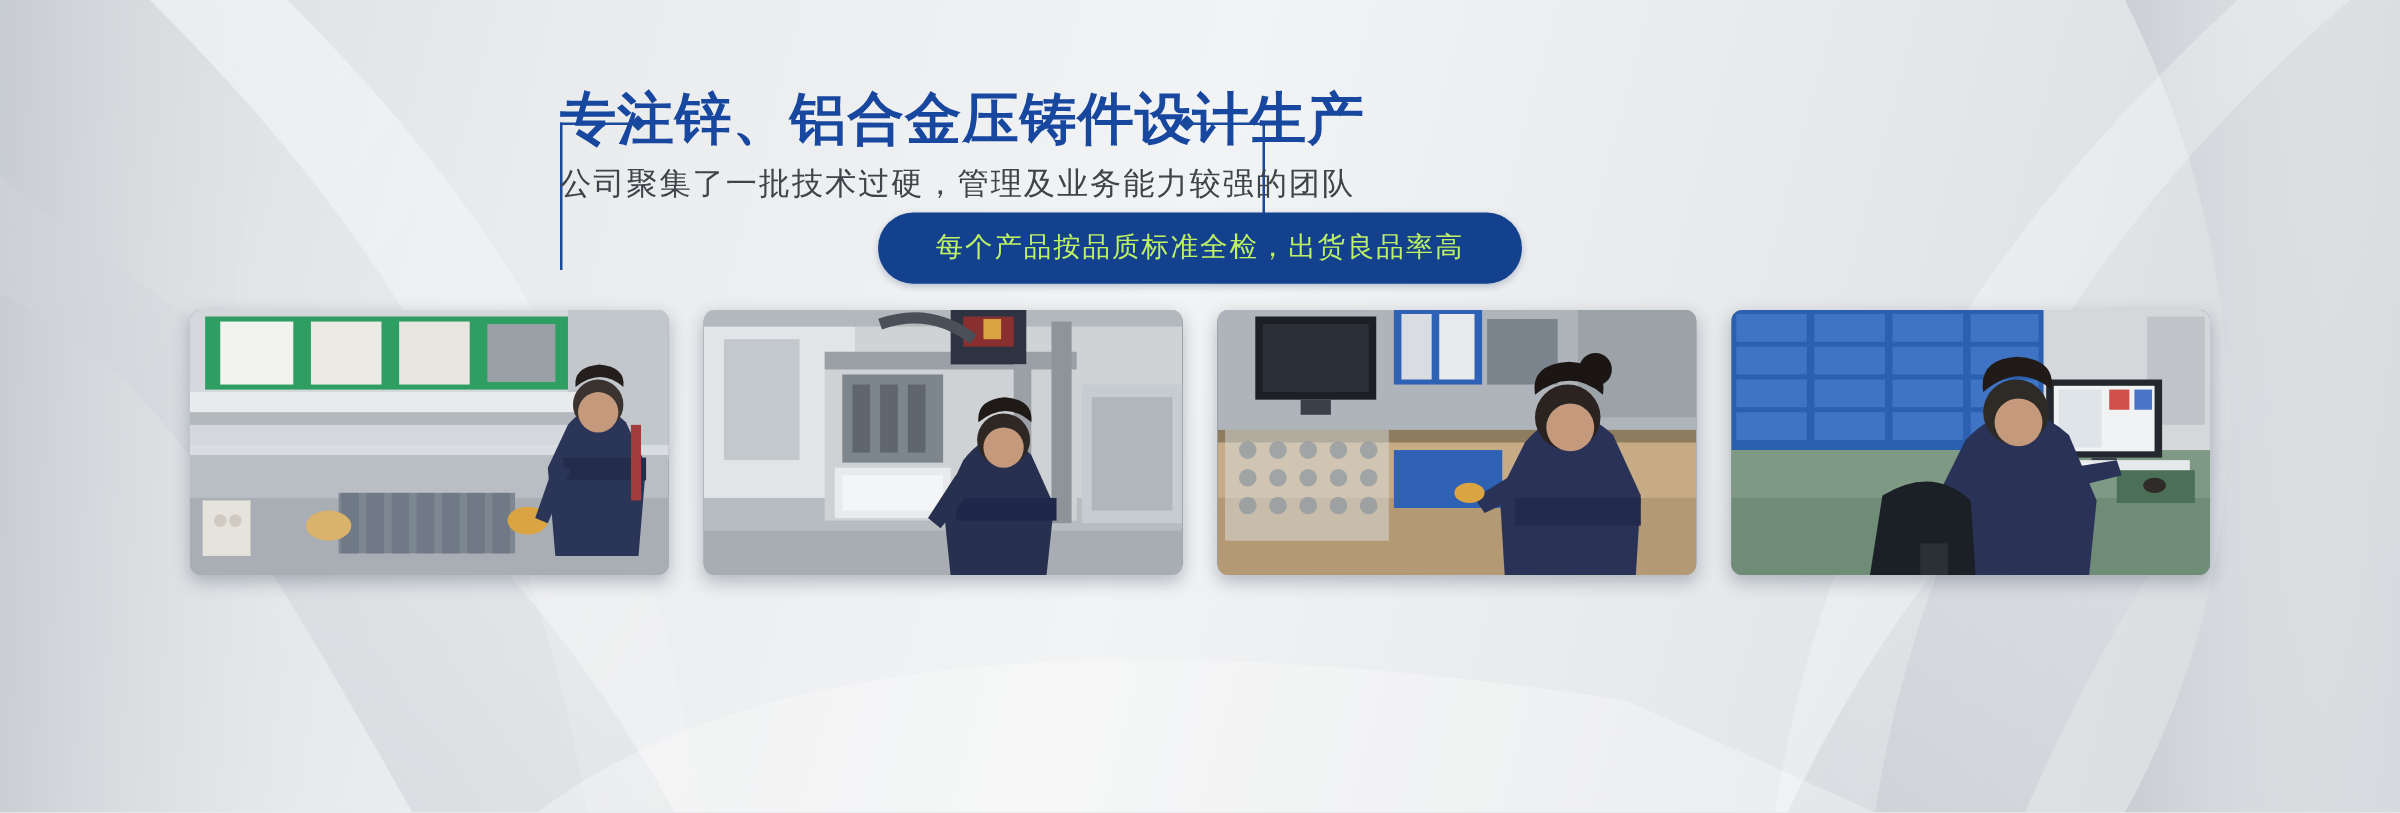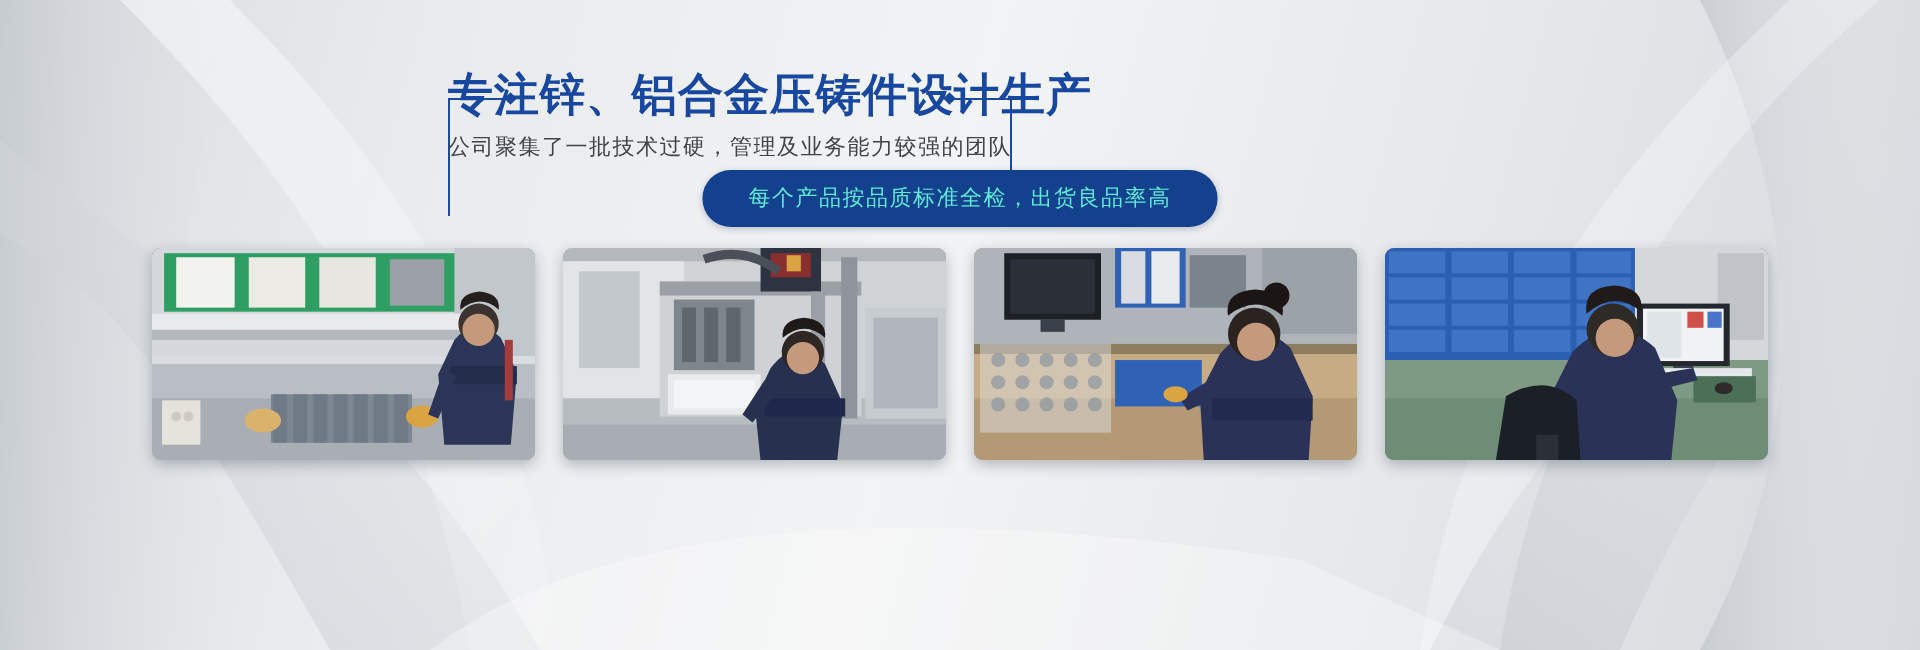--- a/index.html
+++ b/index.html
@@ -40,34 +40,34 @@
     font-size:45px;
     font-weight:bold;
     color:#17479e;
     letter-spacing:1px;
     line-height:62px;
     white-space:nowrap;
   }
   #title-sub {
     position:absolute; left:0; right:0; top:62px;
     text-align:center;
-    font-size:22px;
+    font-size:25px;
     color:#3e4449;
     letter-spacing:1.5px;
     line-height:42px;
     white-space:nowrap;
   }
 
   
   #pill-badge {
     position:absolute;
     left:50%; top:170px;
     transform:translateX(-50%);
     background:#14418e;
-    color:#5eead4;
+    color:#bef264;
     font-size:22px;
     letter-spacing:1.5px;
     border-radius:28px;
     padding:13px 46px 14px;
     white-space:nowrap;
     box-shadow:0 2px 6px rgba(10,40,95,.25);
   }
 
   
   #photo-strip {

